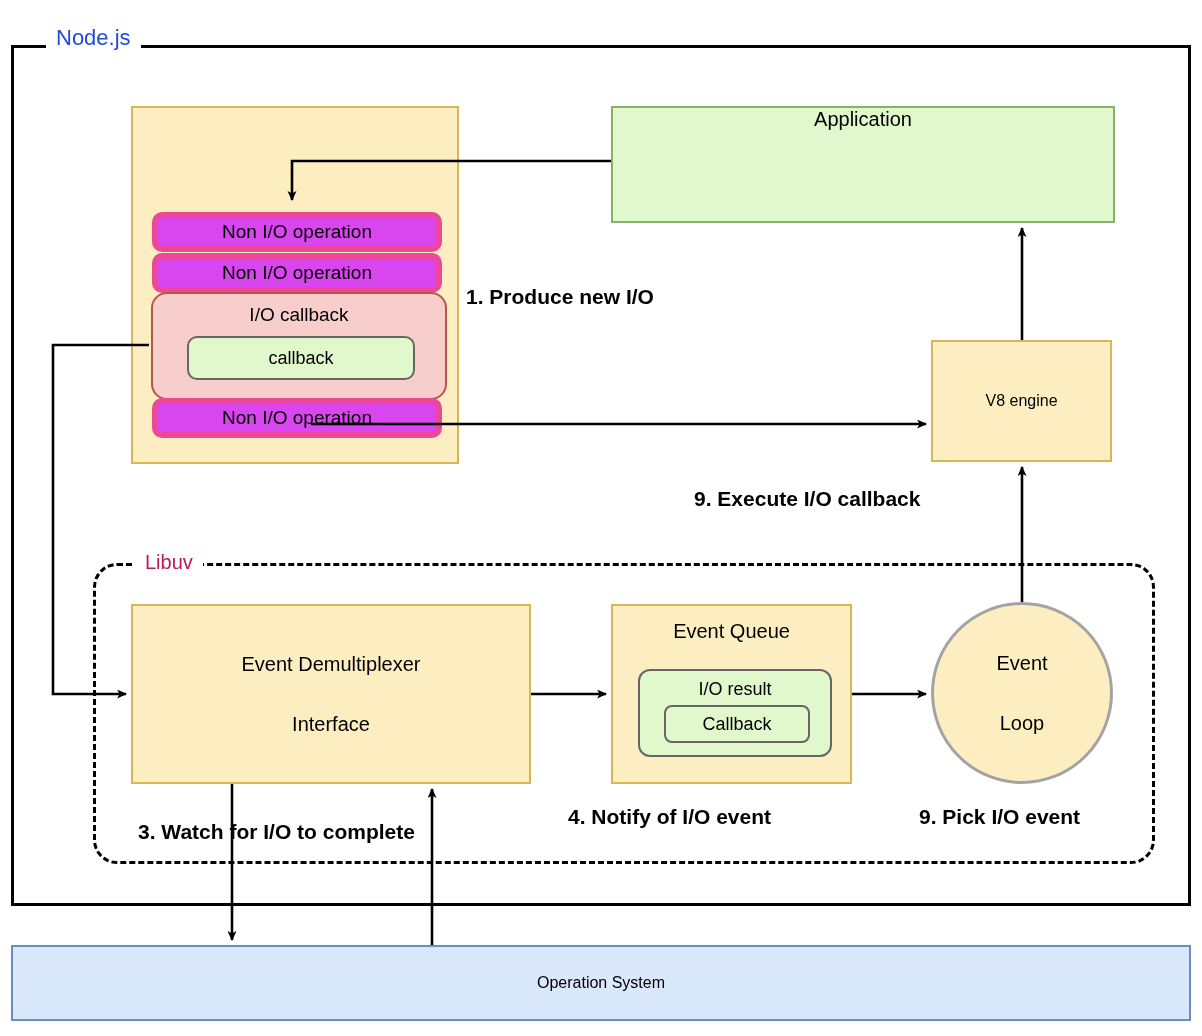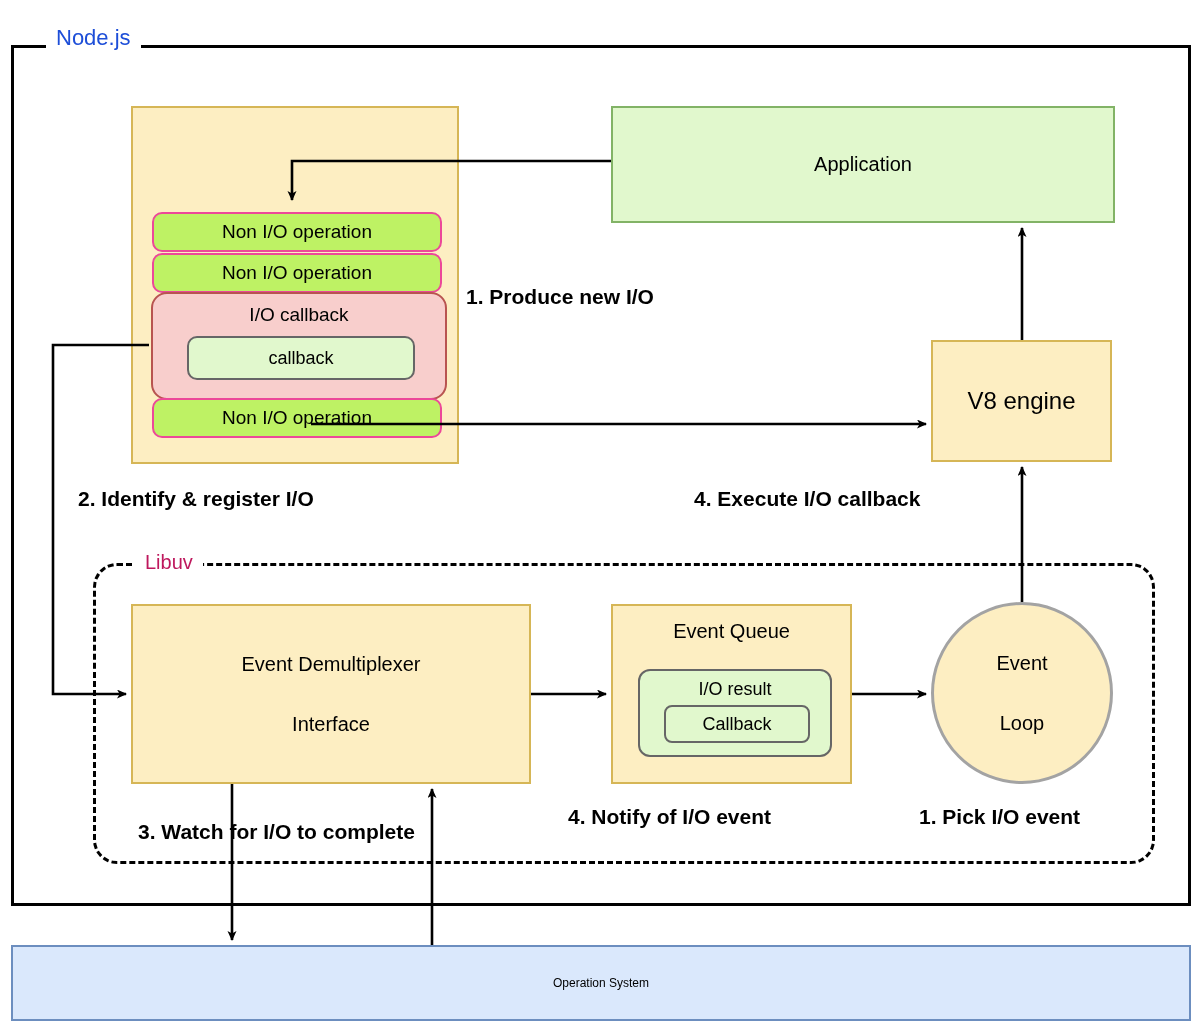--- a/index.html
+++ b/index.html
@@ -93,21 +93,21 @@
     width:290px;
     box-sizing:border-box;
     border-radius:10px;
     display:flex;
     align-items:center;
     justify-content:center;
     font-size:19px;
     color:#000000;
     z-index:4;
   }
-  .si-green{background:#bef264;border:2px solid #ec4899;}
+  .si-green{background:#d946ef;border:6px solid #ec4899;}
 
   .op1{top:104px;height:40px;}
   .op2{top:145px;height:40px;}
   .ioop{
     position:absolute;
     left:18px; top:184px;
     width:292px; height:104px;
     border-radius:16px;
     background:#f8cecc;
     border:2px solid #b85450;
@@ -127,32 +127,32 @@
     display:flex;align-items:center;justify-content:center;
     font-size:18px;color:#000000;
   }
   .op3{top:290px;height:40px;}
 
   
   .application{
     left:611px; top:106px;
     width:504px; height:117px;
     z-index:3;
-    display:flex;align-items:center;justify-content:center;
+    display:flex;align-items:flex-start;justify-content:center;
   }
   .application span{font-size:20px;}
 
   
   .v8{
     left:931px; top:340px;
     width:181px; height:122px;
     z-index:3;
     display:flex;align-items:center;justify-content:center;
   }
-  .v8 span{font-size:24px;}
+  .v8 span{font-size:16px;}
 
   
   .demux{
     left:131px; top:604px;
     width:400px; height:180px;
     z-index:3;
     display:flex;align-items:center;justify-content:center;
   }
   .demux span{font-size:20px;line-height:30px;text-align:center;display:block;}
 
@@ -195,21 +195,21 @@
   }
   .eventloop span{font-size:20px;line-height:30px;text-align:center;display:block;}
 
   
   .opsystem{
     left:11px; top:945px;
     width:1180px; height:76px;
     z-index:3;
     display:flex;align-items:center;justify-content:center;
   }
-  .opsystem span{font-size:12px;}
+  .opsystem span{font-size:16px;}
 
   
   .step{
     position:absolute;
     font-weight:bold;
     font-size:21px;
     color:#000000;
     white-space:nowrap;
     z-index:6;
     text-align:center;
@@ -318,19 +318,18 @@
       <span>Event</span><br>
       <span>Loop</span>
     </span>
   </div>
 
   <div class="box n-blue opsystem">
     <span>Operation System</span>
   </div>
 
   <div class="step step1">1. Produce new I/O</div>
-  <div class="step step2">2. Identify &amp; register I/O</div>
   <div class="step step3">3. Watch for I/O to complete</div>
   <div class="step step4">4. Notify of I/O event</div>
-  <div class="step step5">1. Pick I/O event</div>
-  <div class="step step6">4. Execute I/O callback</div>
+  <div class="step step5">9. Pick I/O event</div>
+  <div class="step step6">9. Execute I/O callback</div>
 
 </div>
 
 </body></html>

